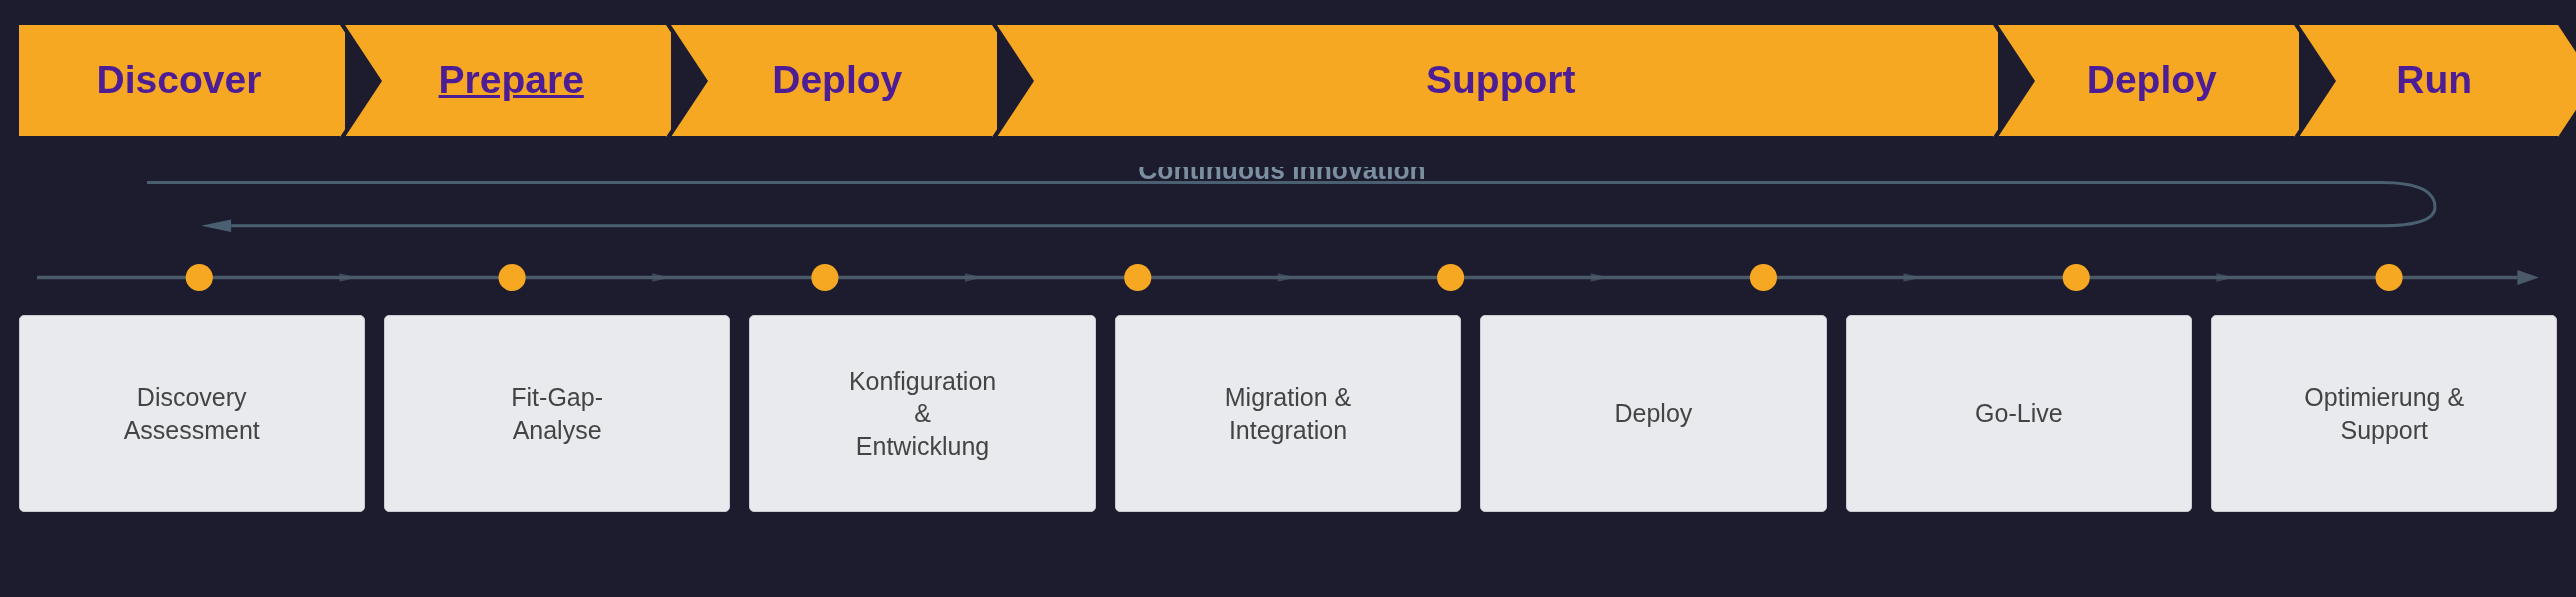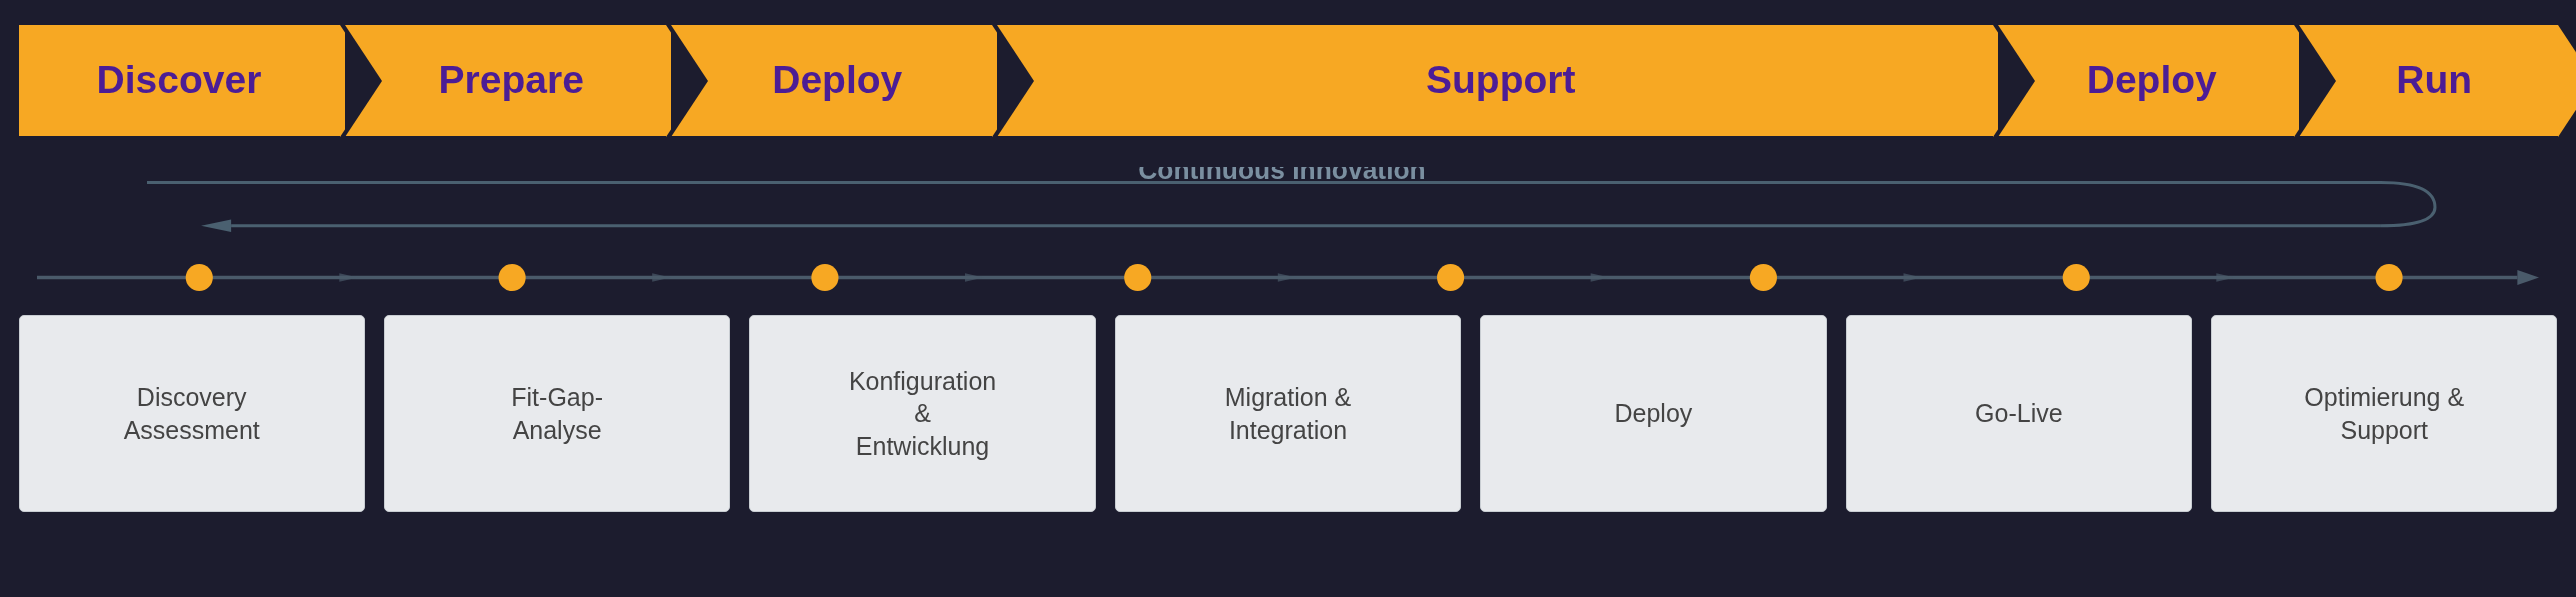--- a/index.html
+++ b/index.html
@@ -159,21 +159,21 @@
   </style>
 </head>
 <body>
 
 <div class="container">
 
   <div class="chevron-row">
     <div class="chevron chevron-discover">
       <span class="chevron-text">Discover</span>
     </div>
-    <div class="chevron chevron-prepare" style="margin-left:5px;">
+    <div class="chevron chevron-prepare" style="margin-left:5px;text-decoration:underline;">
       <span class="chevron-text">Prepare</span>
     </div>
     <div class="chevron chevron-explore" style="margin-left:5px;">
       <span class="chevron-text">Deploy</span>
     </div>
     <div class="chevron chevron-realize" style="margin-left:5px;">
       <span class="chevron-text">Support</span>
     </div>
     <div class="chevron chevron-deploy" style="margin-left:5px;">
       <span class="chevron-text">Deploy</span>

